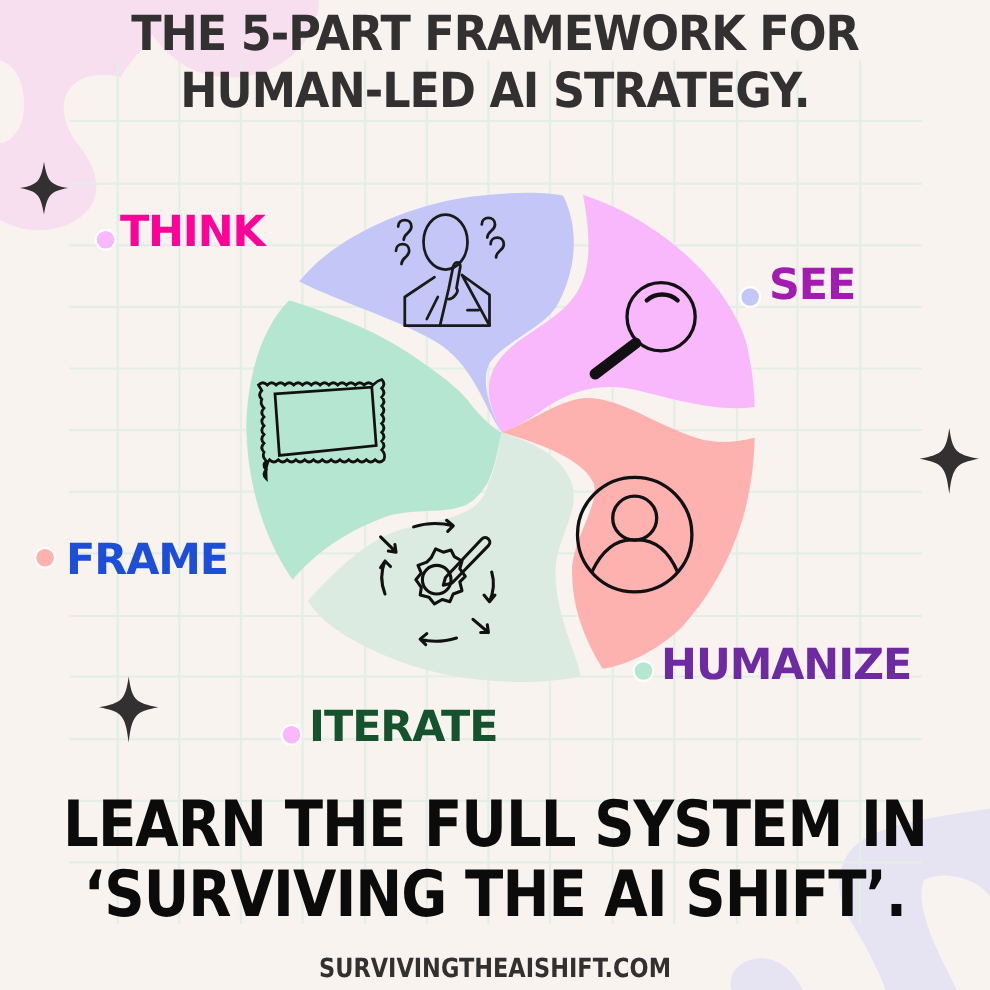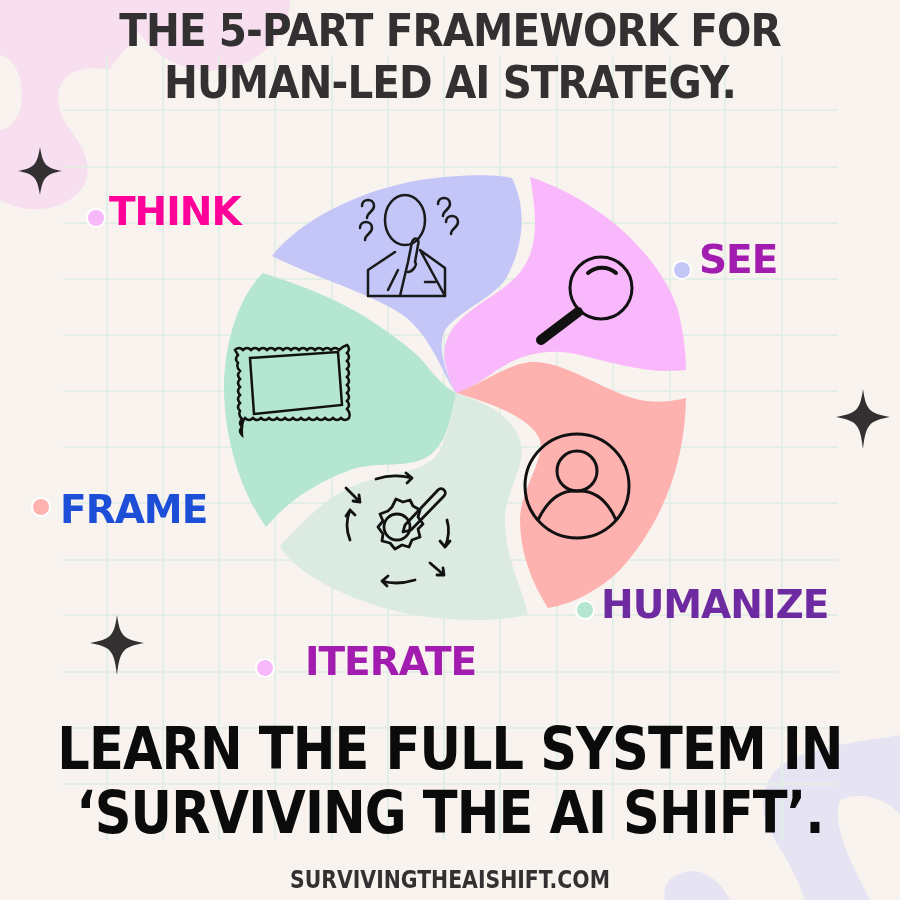--- a/index.html
+++ b/index.html
@@ -123,21 +123,21 @@
 <div class="dot" style="left:86px; top:208px; background:#f9b8fb;"></div>
 <div class="label" style="left:109px; top:189px; color:#ff0099;">THINK</div>
 
 <div class="dot" style="left:672px; top:260px; background:#c3c6f7;"></div>
 <div class="label" style="left:699px; top:237px; color:#a21caf;">SEE</div>
 
 <div class="dot" style="left:575px; top:600px; background:#b4e6d1;"></div>
 <div class="label" style="left:601px; top:582px; color:#6e2aa0;">HUMANIZE</div>
 
 <div class="dot" style="left:255px; top:658px; background:#f9b8fb;"></div>
-<div class="label" style="left:281px; top:639px; color:#a21caf;margin-left:24px;">ITERATE</div>
+<div class="label" style="left:281px; top:639px; color:#14532d;">ITERATE</div>
 
 <div class="dot" style="left:31px; top:497px; background:#fdb2b0;"></div>
 <div class="label" style="left:60px; top:487px; color:#1d4ed8;">FRAME</div>
 
 <div class="heading cta-line" style="top:718px;">LEARN THE FULL SYSTEM IN</div>
 <div class="heading cta-line" style="top:782px;">‘SURVIVING THE AI SHIFT’.</div>
 
 <div class="heading url" style="top:866px;">SURVIVINGTHEAISHIFT.COM</div>
 
 </body></html>

